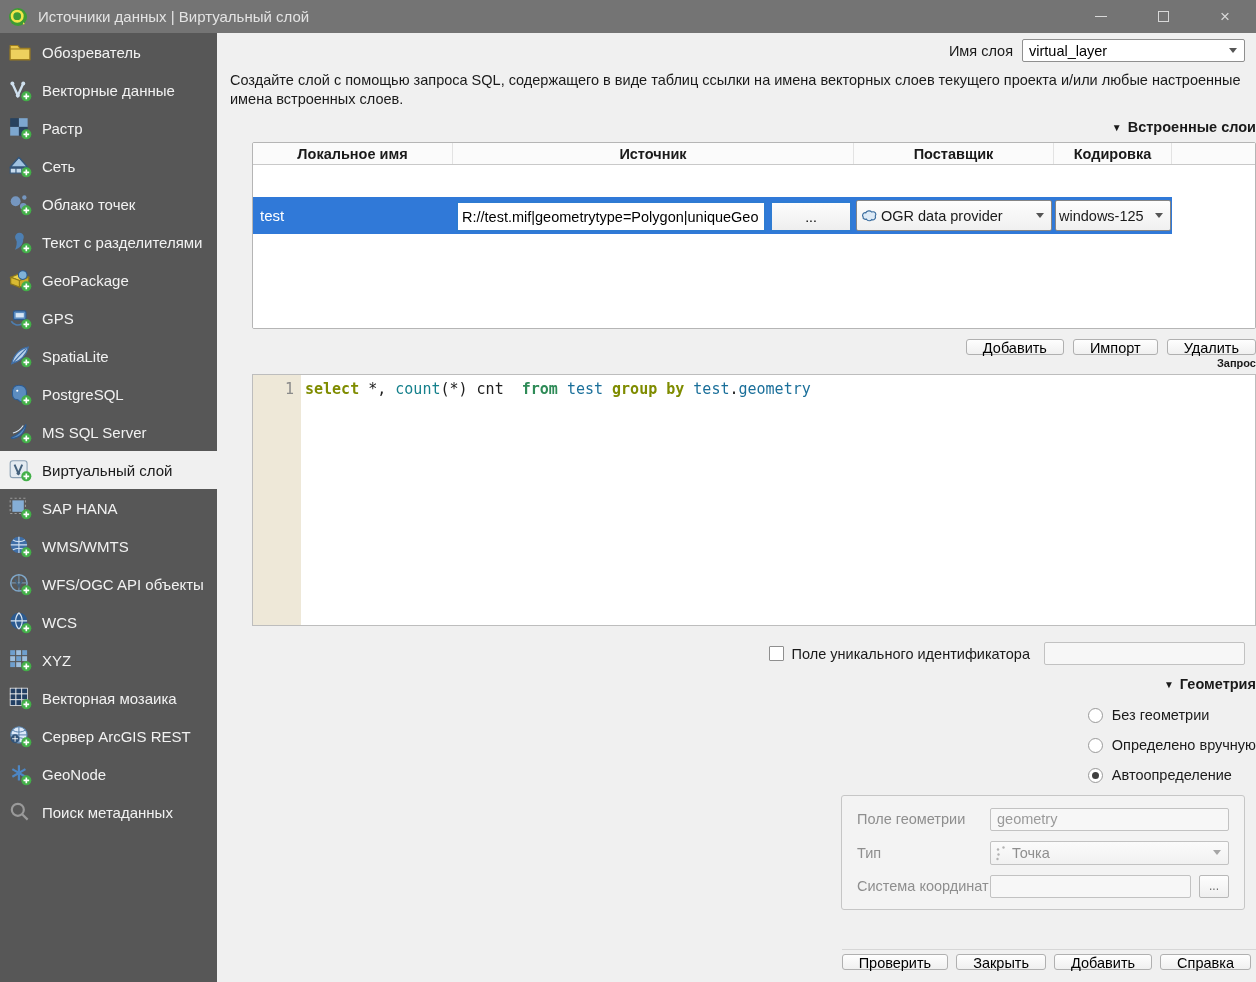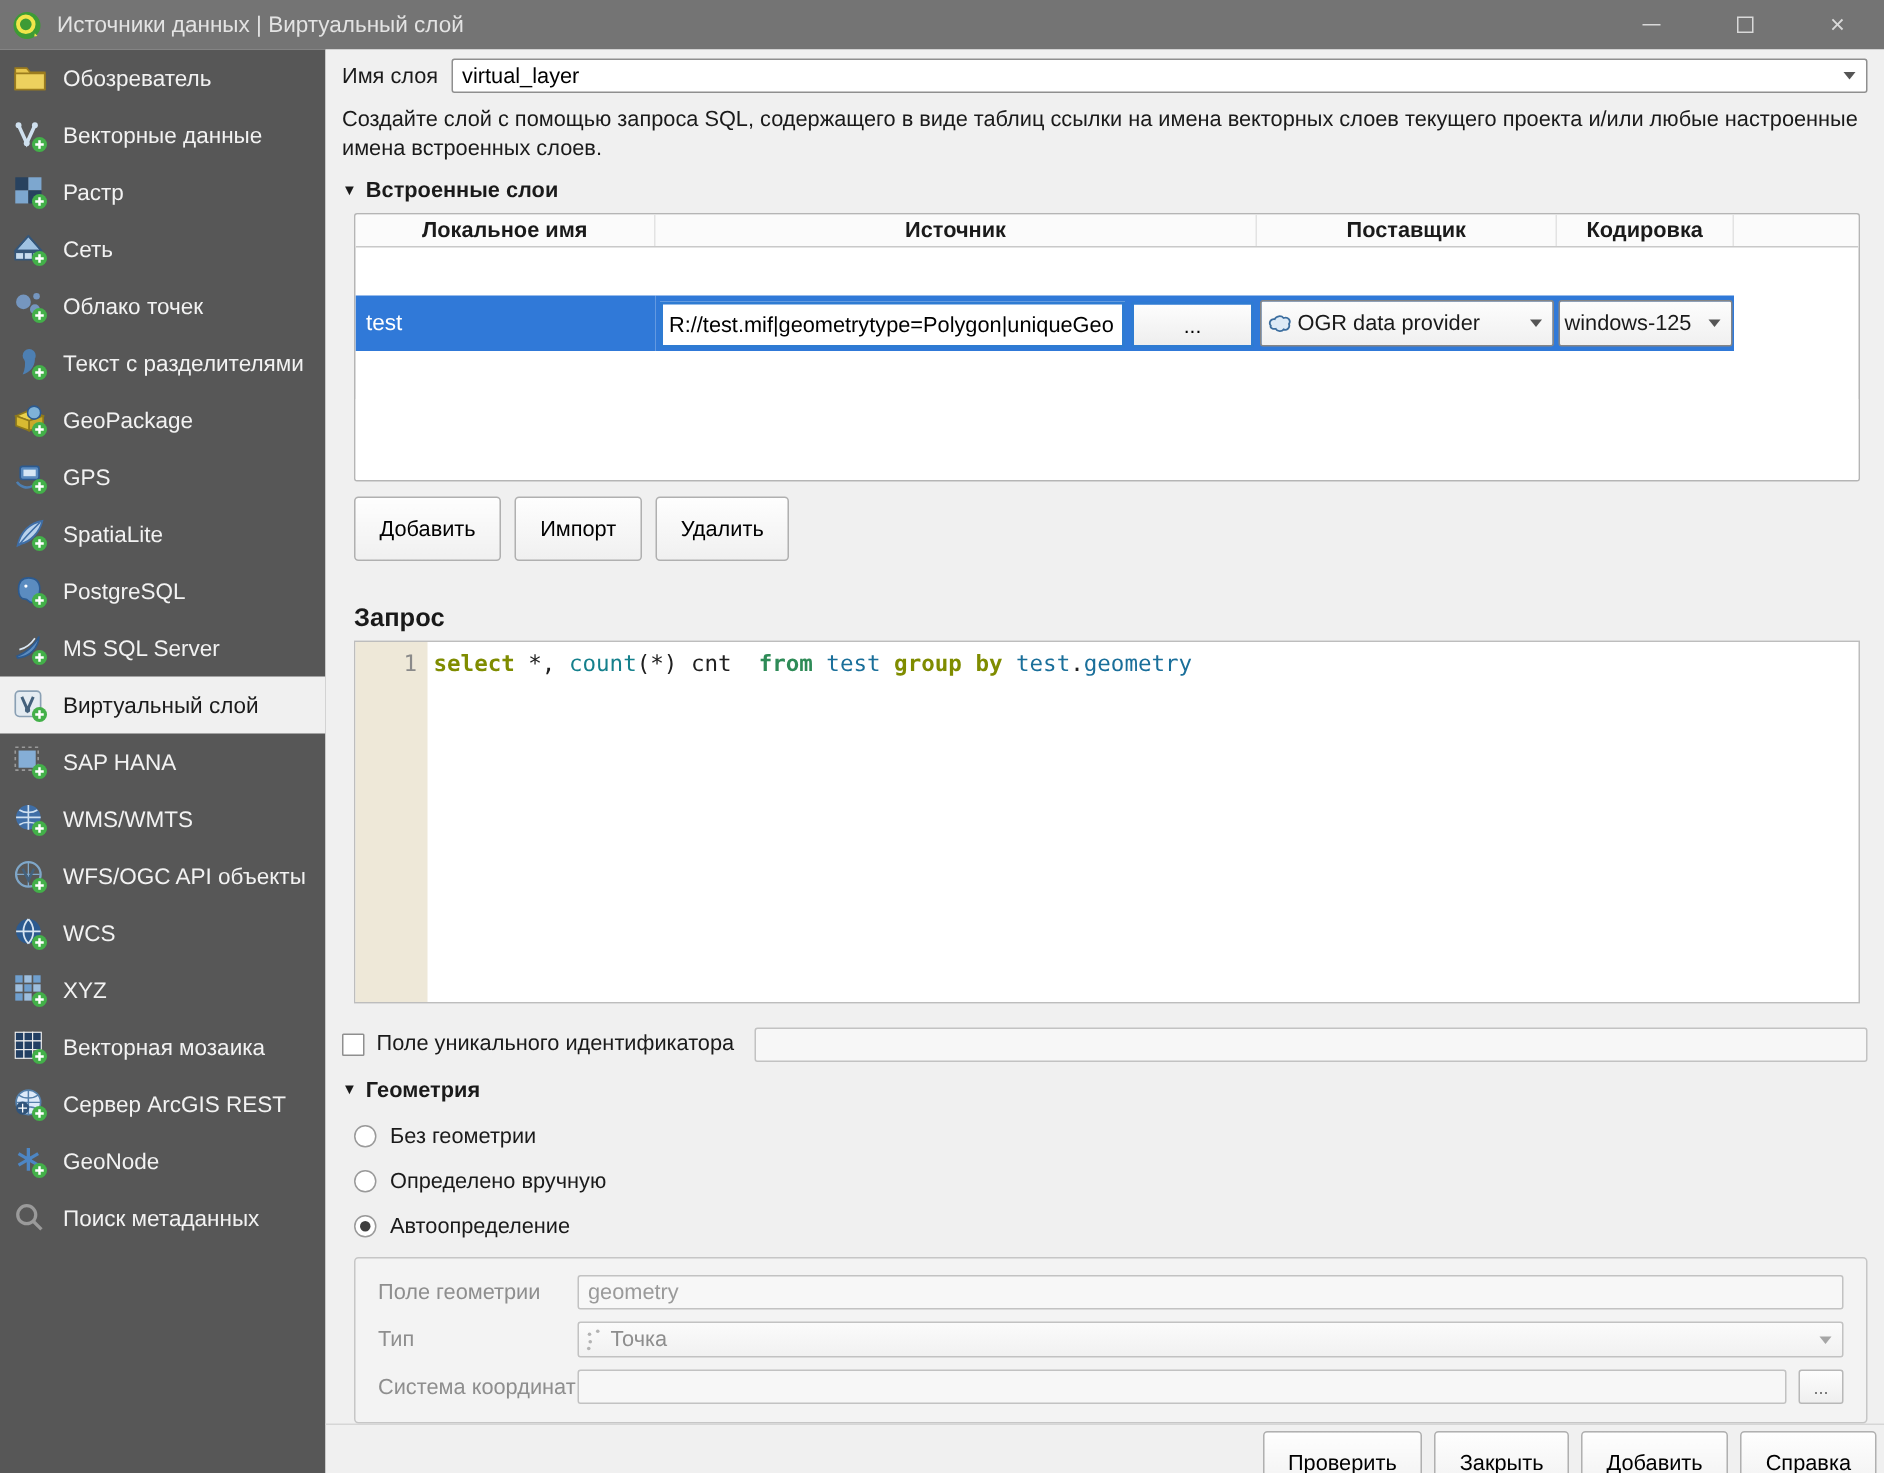--- a/index.html
+++ b/index.html
@@ -17,21 +17,21 @@
   .glyph-max { width:11px; height:11px; border:1px solid #d9d9d9; display:inline-block; }
   .glyph-close { font-size:17px; line-height:1; }
 
   
   .appbody { flex:1; display:flex; min-height:0;border-radius:19px; }
   .sidebar { width:217px; flex:0 0 217px; background:var(--sidebar-bg); overflow:hidden; }
   .side-item { height:38px; display:flex; align-items:center; gap:10px; padding-left:8px; color:#f2f2f2; font-size:15px; cursor:default; }
   .side-item.selected { background:var(--sidebar-selected-bg); color:#1a1a1a; }
   .side-icon { width:24px; height:24px; display:flex; align-items:center; justify-content:center; }
 
-  .content { flex:1; background:var(--content-bg); display:flex; flex-direction:column; position:relative; min-width:0; }
+  .content { flex:1; background:var(--content-bg); display:flex; flex-direction:column; position:relative; min-width:0;align-items:flex-end; }
 
   
   .layer-name-row { margin:6px 11px 0; display:flex; align-items:center; gap:9px; }
   .layer-name-row label { font-size:14.5px; }
   .combo { display:flex; align-items:center; border:1px solid #8f8f8f; border-radius:2px; background:#fff; height:23px; }
   .combo.editable { flex:1; }
   .combo.editable input { flex:1; border:none; outline:none; height:100%; padding:0 6px; font:inherit; font-size:14.5px; background:transparent; }
   .arrow { width:0; height:0; border-left:4.5px solid transparent; border-right:4.5px solid transparent; border-top:5.5px solid #555; margin:0 7px; flex:0 0 auto; }
   .arrow.dis { border-top-color:#a6a6a6; }
 
@@ -53,24 +53,24 @@
   .cell.c3 { width:200px; padding:2px; }
   .cell.c4 { width:118px; padding:2px 1px; }
   .src-input { flex:1; min-width:0; height:31px; border:2px solid var(--accent); font:inherit; font-size:14.5px; padding:0 4px; outline:none; }
   .browse-btn { width:82px; height:31px; border:2px solid var(--accent); background:linear-gradient(#fdfdfd,#eeeeee); font-size:14px; border-radius:2px; }
   .cell .combo { width:100%; height:31px; background:linear-gradient(#fdfdfd,#f0f0f0); border:1px solid #858585; font-size:14.5px; }
   .combo .cbx-label { flex:1; overflow:hidden; white-space:nowrap; padding-left:3px; }
   .cbx-icon { display:flex; align-items:center; margin-left:4px; }
   .tbody-empty { flex:1; background:#fff; }
 
   .table-buttons { margin:10px 0 0 19px; display:flex; gap:9px; }
-  .btn { height:43px; padding:0 16px; border:1px solid #b0b0b0; border-radius:3px; background:linear-gradient(#fefefe,#f0f0f0); font:inherit; font-size:14.5px; }
-
-  
-  .query-label { margin:28px 0 0 19px; font-weight:bold; font-size:17px; }
+  .btn { height:16px; padding:0 16px; border:1px solid #b0b0b0; border-radius:3px; background:linear-gradient(#fefefe,#f0f0f0); font:inherit; font-size:14.5px; }
+
+  
+  .query-label { margin:2px 0 0 19px; font-weight:bold; font-size:11px; }
   .editor { margin:5px 0 0 19px; width:1004px; height:252px; background:#fff; border:1px solid #bdbdbd; display:flex; font-family:"DejaVu Sans Mono", monospace; font-size:15px; }
   .gutter { width:48px; flex:0 0 48px; background:var(--gutter-bg); color:#8a8a8a; text-align:right; padding:5px 7px 0 0; }
   .code { padding:5px 0 0 4px; white-space:pre; }
   .tok-kw  { color:var(--sql-keyword);    font-weight:bold; }
   .tok-kw2 { color:var(--sql-keyword2);   font-weight:bold; }
   .tok-fn  { color:var(--sql-function); }
   .tok-id  { color:var(--sql-identifier); }
   .tok-pl  { color:#202020; }
 
   

